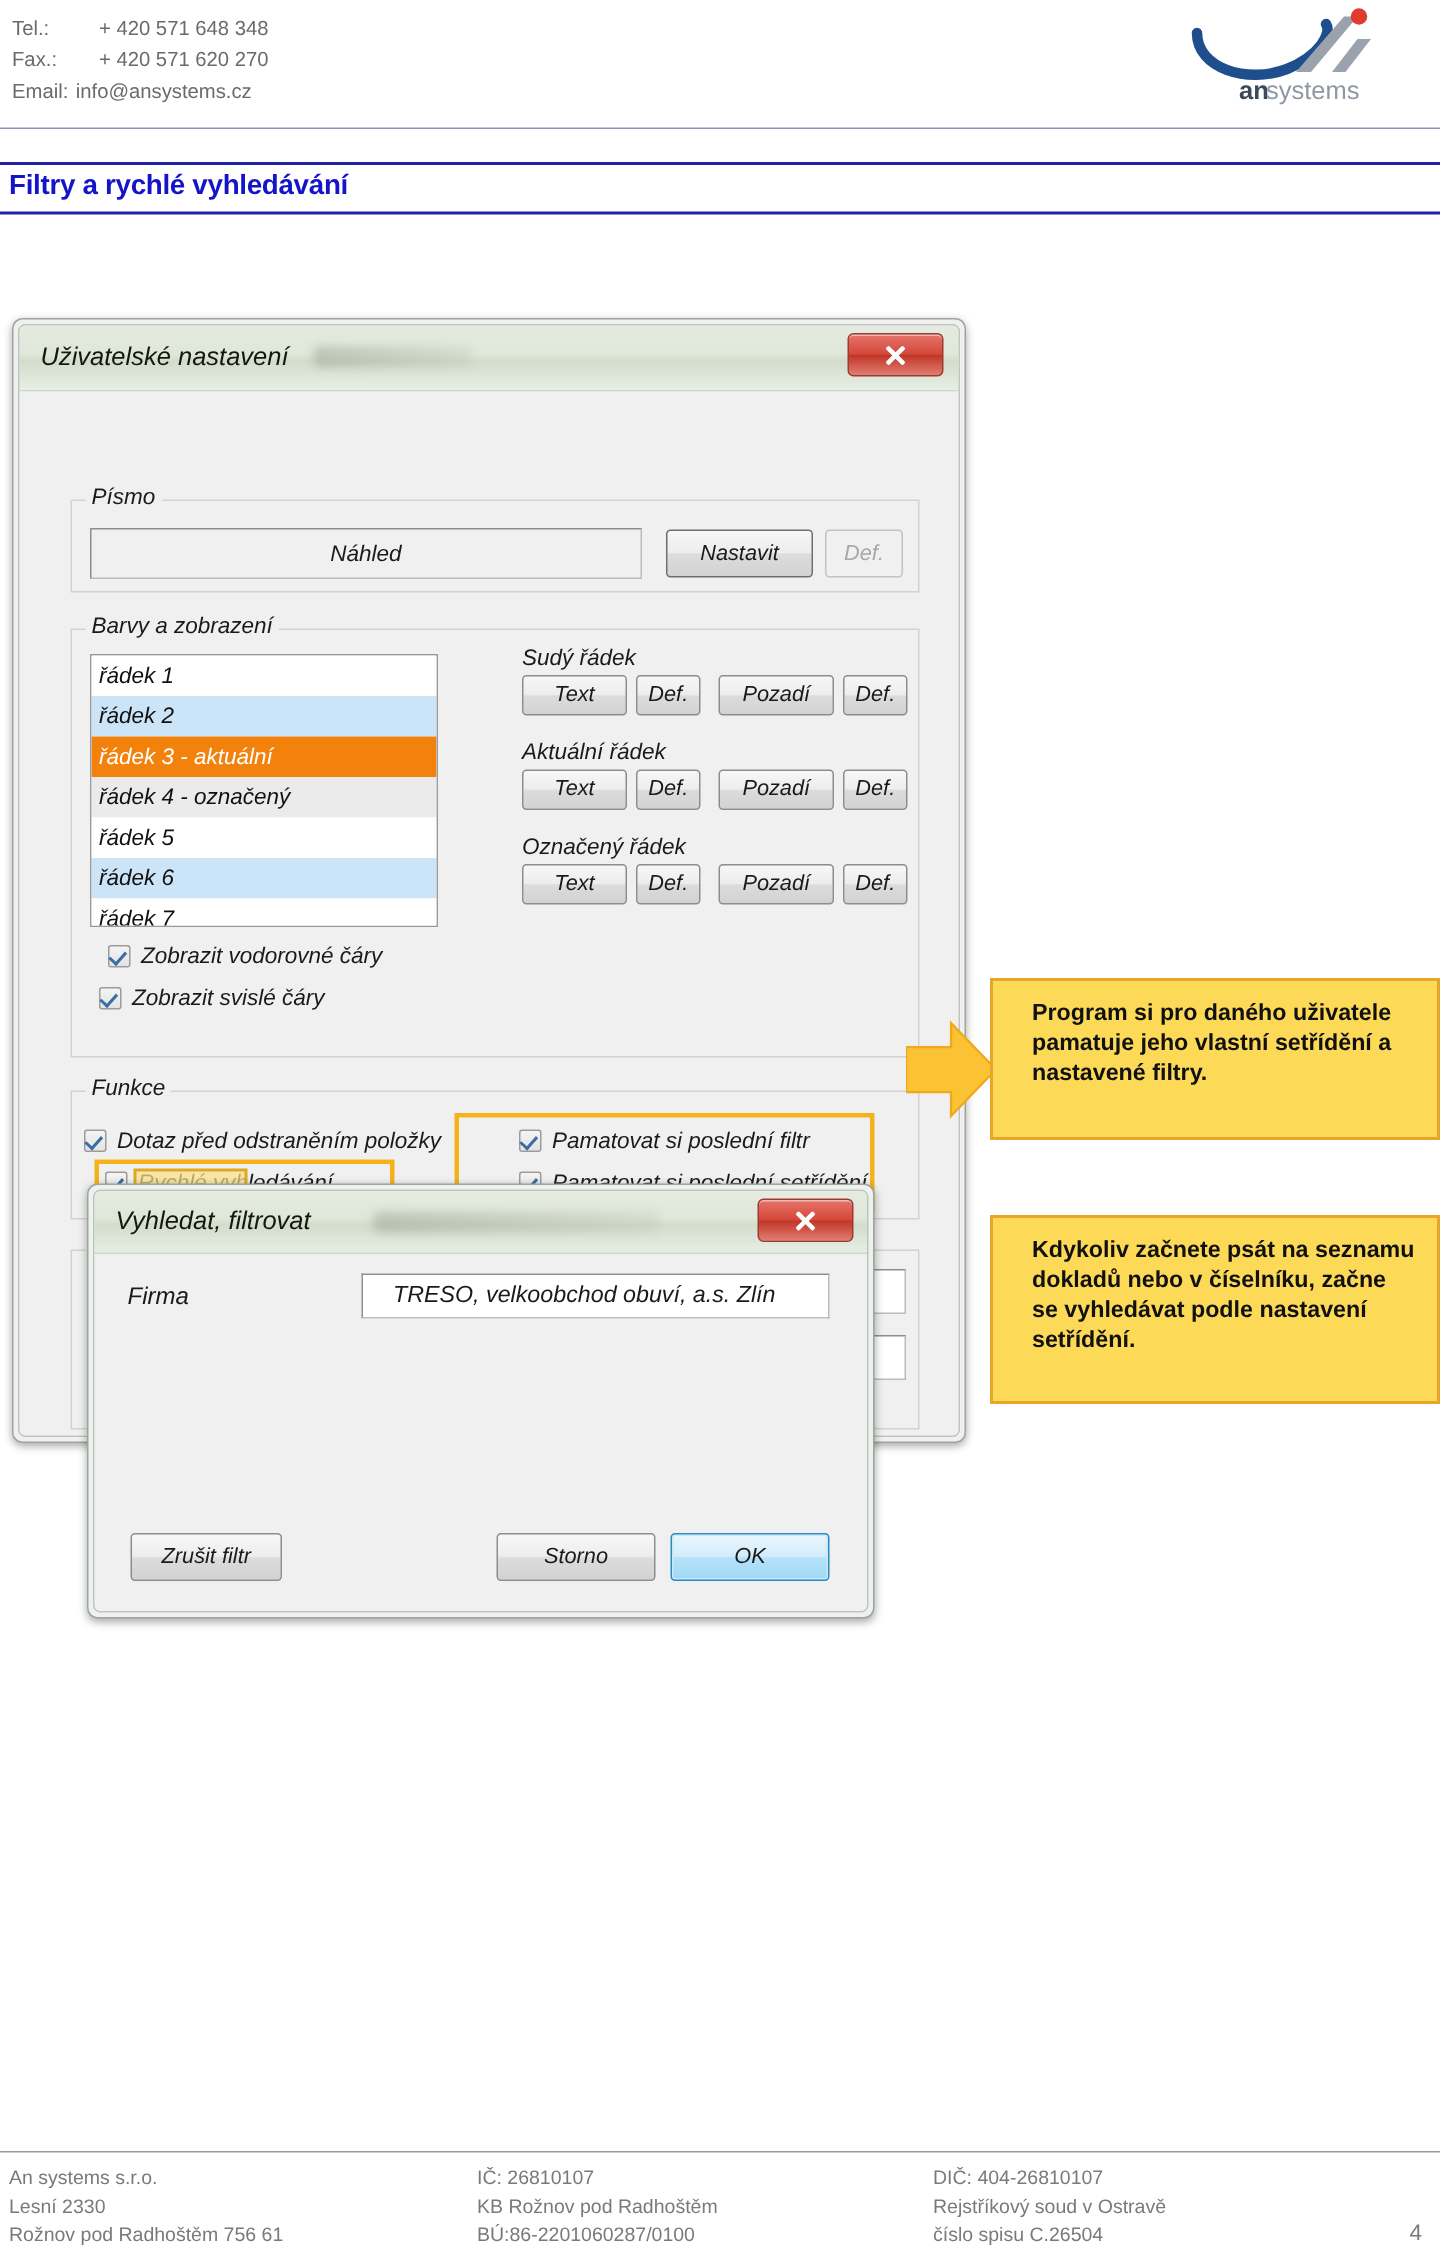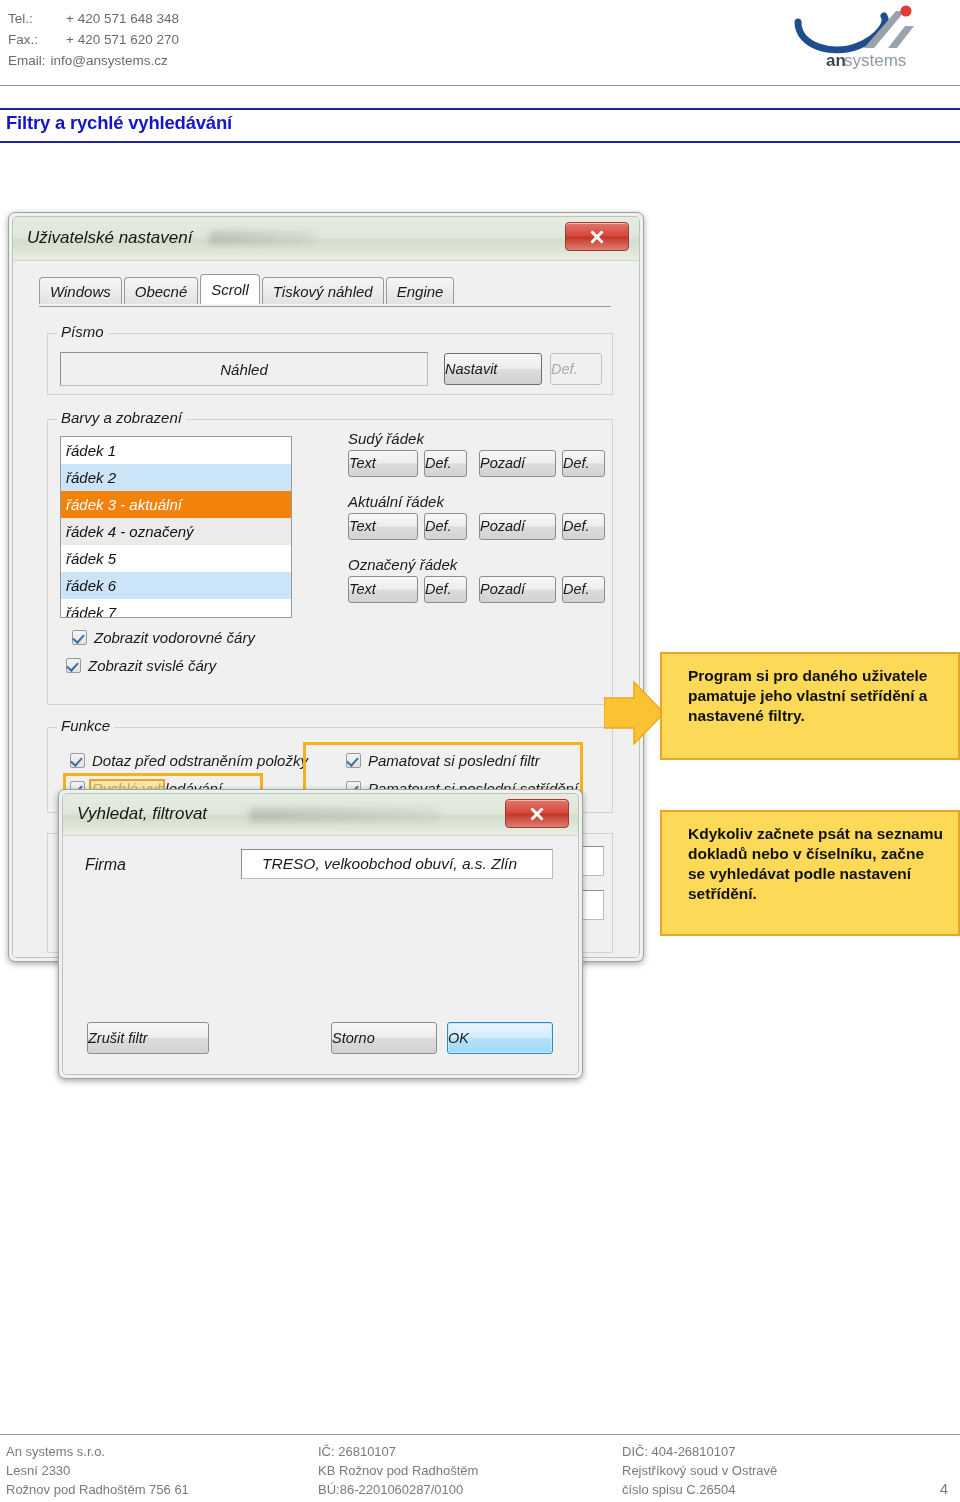--- a/index.html
+++ b/index.html
@@ -204,21 +204,21 @@
   }
 
   
   .btn {
     position: absolute;
     border: 1px solid #8d8d8d;
     border-radius: 3px;
     background: linear-gradient(to bottom,#f7f7f7 0%,#ededed 48%,#dcdcdc 52%,#d2d2d2 100%);
     font-size: 14.5px;
     color: #1a1a1a;
-    text-align: left;
+    text-align: center;
     box-sizing: border-box;
     cursor: pointer;
     white-space: nowrap;
   }
   .btn.disabled {
     color: #a8a8a8;
     border-color: #c2c2c2;
     background: #f0f0f0;
   }
   .btn.strong { border-color: #6d6d6d; }
@@ -421,27 +421,20 @@
     <div class="win-frame">
 
       <div class="win-titlebar">
         <div class="win-title-text">Uživatelské nastavení</div>
         <div class="win-title-blur" style="left:196px; width:105px;"></div>
         <div class="win-close" style="right:10px;"></div>
       </div>
 
       <div class="win-body">
 
-        <div class="tab-strip">
-          <div class="tab">Windows</div>
-          <div class="tab">Obecné</div>
-          <div class="tab active">Scroll</div>
-          <div class="tab">Tiskový náhled</div>
-          <div class="tab">Engine</div>
-        </div>
 
         <div class="groupbox" style="left:34px; top:72px; width:566px; height:62px;">
           <span class="gb-legend">Písmo</span>
           <div class="textfield readonly centered" style="left:12px; top:18px; width:368px; height:34px;">Náhled</div>
           <div class="btn strong" style="left:396px; top:19px; width:98px; height:32px; line-height:30px;">Nastavit</div>
           <div class="btn disabled" style="left:502px; top:19px; width:52px; height:32px; line-height:30px;">Def.</div>
         </div>
 
         <div class="groupbox" style="left:34px; top:158px; width:566px; height:286px;">
           <span class="gb-legend">Barvy a zobrazení</span>
@@ -473,21 +466,21 @@
           <div class="btn" style="left:376px; top:156px; width:43px; height:27px; line-height:25px;">Def.</div>
           <div class="btn" style="left:431px; top:156px; width:77px; height:27px; line-height:25px;">Pozadí</div>
           <div class="btn" style="left:514px; top:156px; width:43px; height:27px; line-height:25px;">Def.</div>
 
           <div class="cbx checked" style="left:24px; top:209px;">Zobrazit vodorovné čáry</div>
           <div class="cbx checked" style="left:18px; top:237px;text-align:center;">Zobrazit svislé čáry</div>
         </div>
 
         <div class="groupbox" style="left:34px; top:466px; width:566px; height:86px;">
           <span class="gb-legend">Funkce</span>
-          <div class="cbx checked" style="left:22px; top:24px;">Dotaz před odstraněním položky</div>
+          <div class="cbx checked" style="left:8px; top:24px;">Dotaz před odstraněním položky</div>
           <div class="cbx checked" style="left:22px; top:52px;">Rychlé vyhledávání</div>
           <div class="cbx checked" style="left:298px; top:24px;">Pamatovat si poslední filtr</div>
           <div class="cbx checked" style="left:298px; top:52px;">Pamatovat si poslední setřídění</div>
         </div>
 
         <div class="groupbox" style="left:34px; top:572px; width:566px; height:120px;">
           <span class="gb-legend">Tiskové patičky</span>
           <div class="textfield" style="left:186px; top:12px; width:370px; height:30px;"></div>
           <div class="textfield" style="left:186px; top:56px; width:370px; height:30px;"></div>
         </div>
@@ -510,21 +503,21 @@
         <div class="win-title-blur" style="left:186px; width:190px;"></div>
         <div class="win-close" style="right:9px;"></div>
       </div>
 
       <div class="win-body" style="top:42px;">
 
         <div style="position:absolute; left:22px; top:20px; font-size:16px; color:#1a1a1a; white-space:nowrap;">Firma</div>
         <div class="textfield" style="left:178px; top:13px; width:312px; height:30px; font-size:15.5px;padding-left:20px;">TRESO, velkoobchod obuví, a.s. Zlín</div>
 
 
-        <div class="btn" style="left:24px; top:186px; width:122px; height:32px; line-height:30px;">Zrušit filtr</div>
+        <div class="btn" style="left:24px; top:186px; width:101px; height:32px; line-height:30px;">Zrušit filtr</div>
         <div class="btn" style="left:268px; top:186px; width:106px; height:32px; line-height:30px;">Storno</div>
         <div class="btn default-ok" style="left:384px; top:186px; width:106px; height:32px; line-height:30px;">OK</div>
       </div>
     </div>
   </div>
 
   <svg class="arrow-right" style="left:604px; top:488px; width:62px; height:70px;" viewBox="0 0 62 70">
     <path d="M0 20 L30 20 L30 4 L60 35 L30 66 L30 50 L0 50 Z" fill="#fbc233" stroke="#f0a819" stroke-width="1.5"></path>
   </svg>
 

